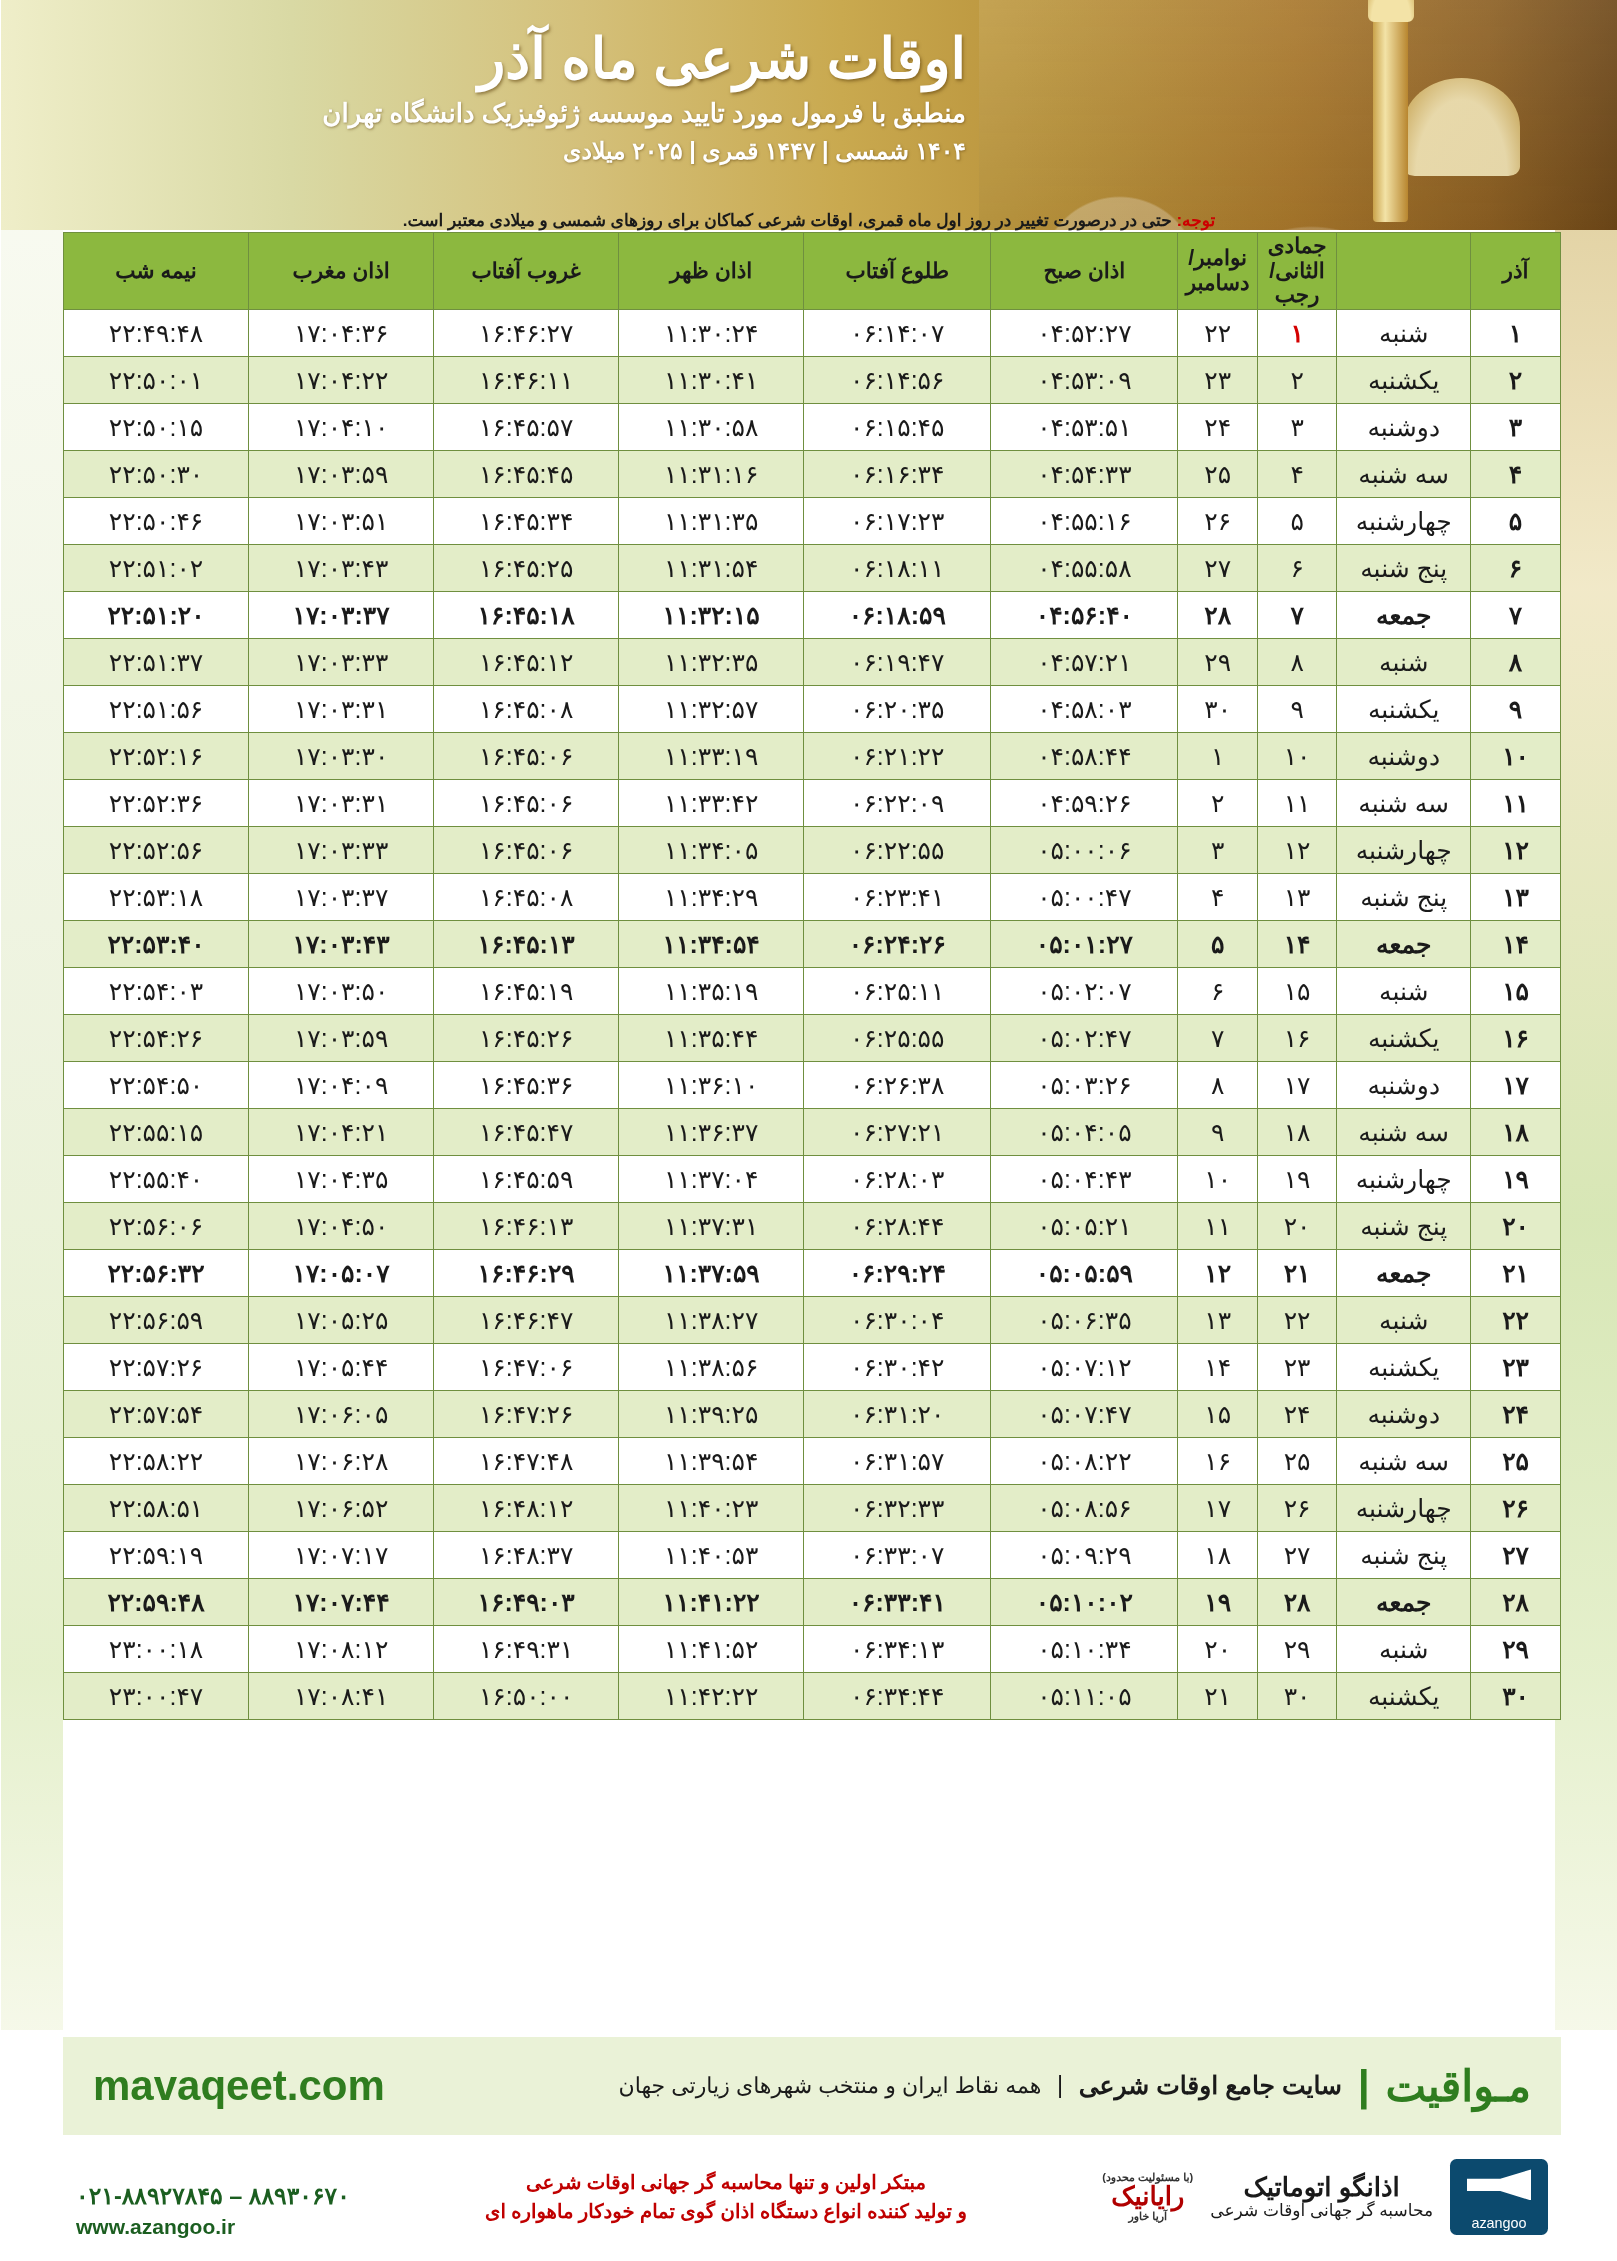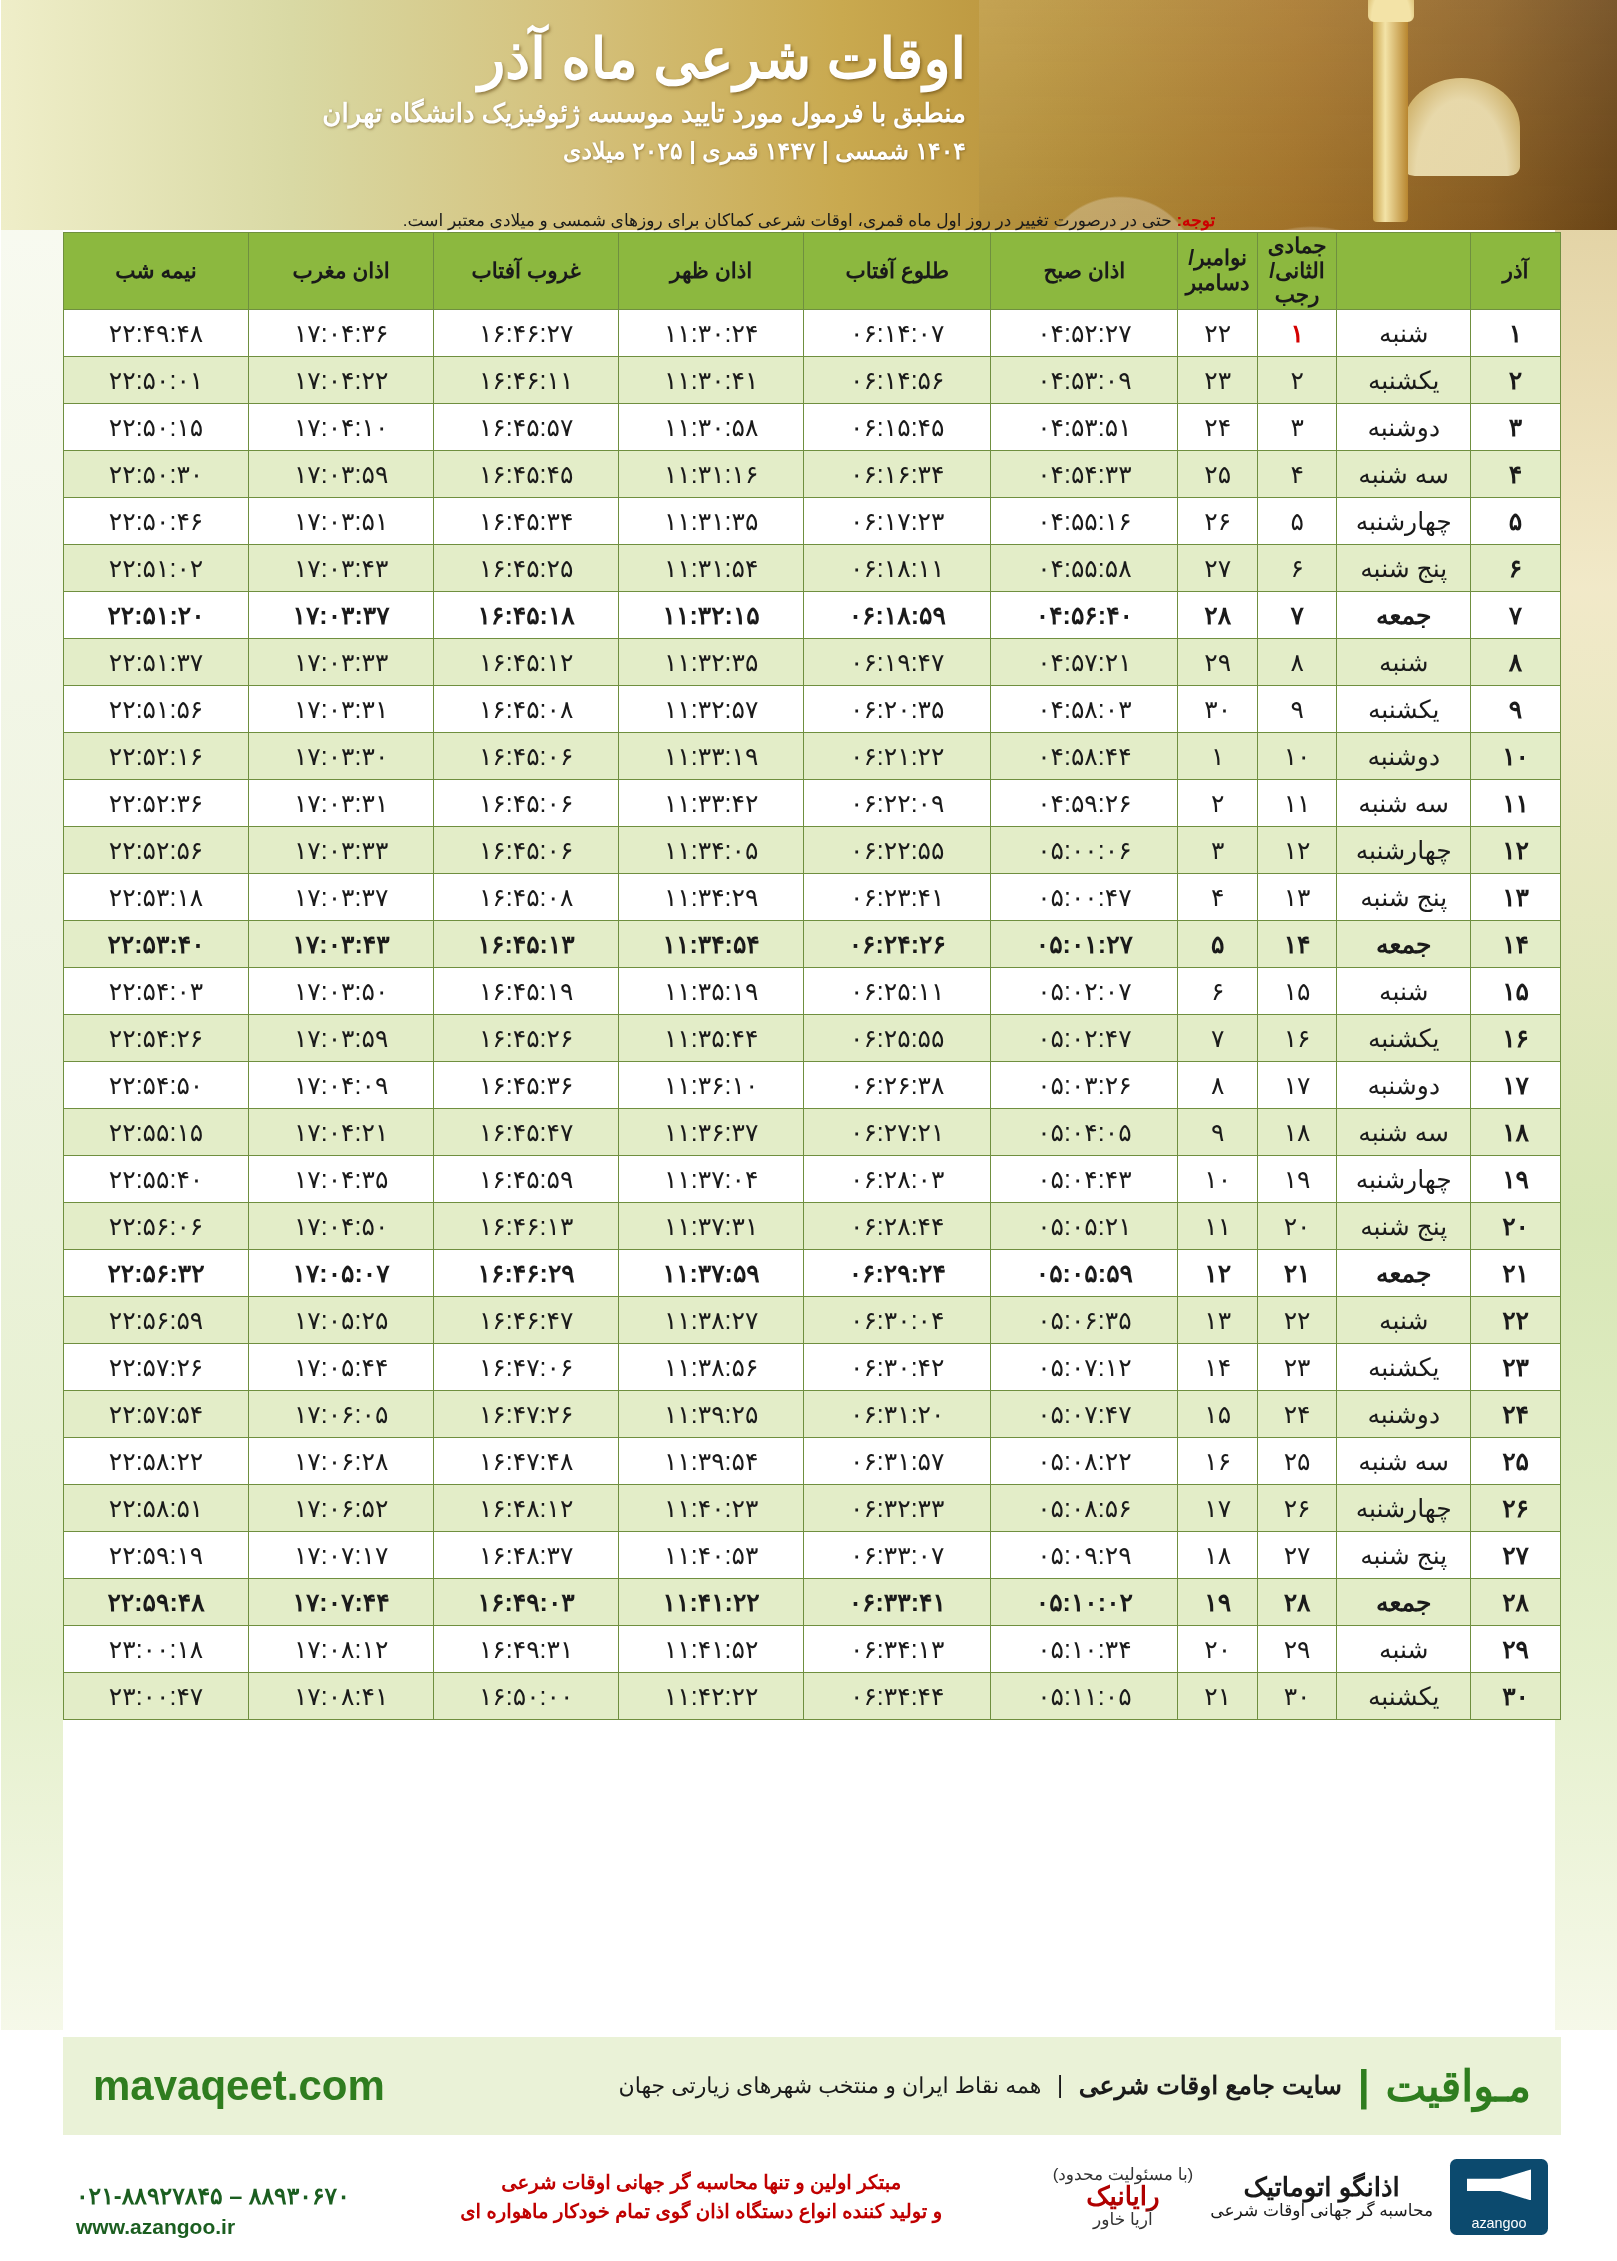--- a/index.html
+++ b/index.html
@@ -115,20 +115,21 @@
   .note {
     position: absolute;
     top: 210px; left: 0;
     width: 1618px;
     text-align: center;
     direction: rtl;
     font-size: 17px;
     color: #1a1a1a;
     padding-left: 78px;
     padding-right: 78px;
+    font-weight: bold;
   }
   .note b { color:#cc0000; }
 
   
   .table-wrap {
     position: absolute;
     top: 232px; left: 63px;
     width: 1498px;
   }
   table.prayer {
@@ -226,21 +227,21 @@
     width: 64px; height: 31px;
     background:#fff;
     clip-path: polygon(0 30%, 52% 30%, 100% 0, 100% 100%, 52% 70%, 0 70%);
   }
   .logo-azangoo .cap { position:absolute; bottom:3.9px; width:100%; font-size:14.4px; }
   .logo-txt-az { font-size: 26px; font-weight:bold; color:#1a1a1a; line-height:1.1; text-align:center;}
   .logo-txt-az .small { font-size: 17px; font-weight:normal; display:block; }
   .logo-rayaneh {
     text-align:center; color:#b00000; font-weight:bold; font-size:26px; line-height:1.05;
   }
-  .logo-rayaneh .small { display:block; color:#333; font-size:17px; font-weight:normal;}
+  .logo-rayaneh .small { display:block; color:#333; font-size:11px; font-weight:bold;}
   .fb-mid { text-align:center; color:#c00000; font-size:19.6px; line-height:1.5; font-weight:bold;}
   .fb-left { text-align:left; direction:ltr; color:#1b5e20; font-size:23.5px; font-weight:bold; line-height:1.35;margin-top:28px;}
   .fb-left .www { font-size: 21px; }
 
   
   .side-strip {
     position:absolute; top:230px; right:0; width:63px; height:1801px;
     background: linear-gradient(180deg,#cdb15e,#e6d79c 20%,#b7d37a 55%,#cfe3a2 80%,#eef3d7);
     opacity:.55;
   }

